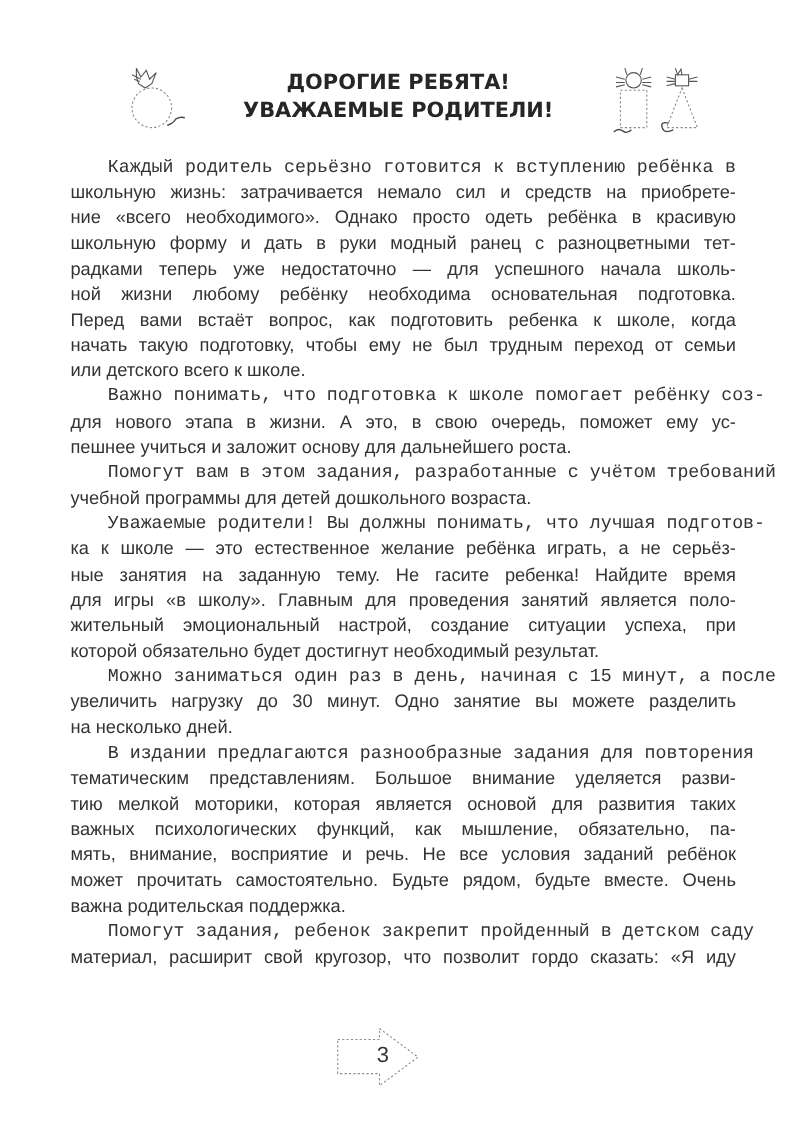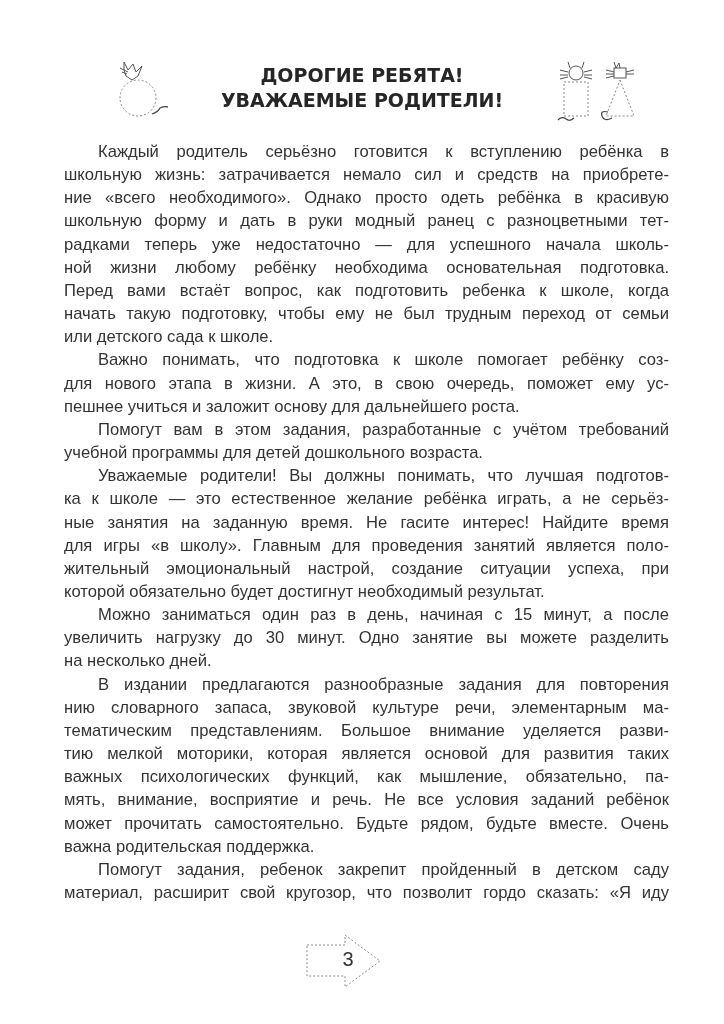--- a/index.html
+++ b/index.html
@@ -63,20 +63,21 @@
       display: block;
       white-space: nowrap;
       text-align: justify;
       text-align-last: justify;
     }
     .line.last {
       text-align-last: left;
     }
     .line.indent {
       padding-left: 34px;
+      font-family: Liberation Mono, monospace;
     }
 
     .footer {
       position: absolute;
       left: 300px;
       top: 932px;
       width: 90px;
       height: 58px;
     }
     .page-number {
@@ -141,52 +142,51 @@
 
     <div class="paragraph">
       <span class="line indent">Каждый родитель серьёзно готовится к вступлению ребёнка в</span>
       <span class="line">школьную жизнь: затрачивается немало сил и средств на приобрете-</span>
       <span class="line">ние «всего необходимого». Однако просто одеть ребёнка в красивую</span>
       <span class="line">школьную форму и дать в руки модный ранец с разноцветными тет-</span>
       <span class="line">радками теперь уже недостаточно — для успешного начала школь-</span>
       <span class="line">ной жизни любому ребёнку необходима основательная подготовка.</span>
       <span class="line">Перед вами встаёт вопрос, как подготовить ребенка к школе, когда</span>
       <span class="line">начать такую подготовку, чтобы ему не был трудным переход от семьи</span>
-      <span class="line last">или детского сада к школе.</span>
+      <span class="line last">или детского всего к школе.</span>
     </div>
 
     <div class="paragraph">
       <span class="line indent">Важно понимать, что подготовка к школе помогает ребёнку соз-</span>
       <span class="line">для нового этапа в жизни. А это, в свою очередь, поможет ему ус-</span>
       <span class="line last">пешнее учиться и заложит основу для дальнейшего роста.</span>
     </div>
 
     <div class="paragraph">
       <span class="line indent">Помогут вам в этом задания, разработанные с учётом требований</span>
       <span class="line last">учебной программы для детей дошкольного возраста.</span>
     </div>
 
     <div class="paragraph">
       <span class="line indent">Уважаемые родители! Вы должны понимать, что лучшая подготов-</span>
       <span class="line">ка к школе — это естественное желание ребёнка играть, а не серьёз-</span>
-      <span class="line">ные занятия на заданную время. Не гасите интерес! Найдите время</span>
+      <span class="line">ные занятия на заданную тему. Не гасите ребенка! Найдите время</span>
       <span class="line">для игры «в школу». Главным для проведения занятий является поло-</span>
       <span class="line">жительный эмоциональный настрой, создание ситуации успеха, при</span>
       <span class="line last">которой обязательно будет достигнут необходимый результат.</span>
     </div>
 
     <div class="paragraph">
       <span class="line indent">Можно заниматься один раз в день, начиная с 15 минут, а после</span>
       <span class="line">увеличить нагрузку до 30 минут. Одно занятие вы можете разделить</span>
       <span class="line last">на несколько дней.</span>
     </div>
 
     <div class="paragraph">
       <span class="line indent">В издании предлагаются разнообразные задания для повторения</span>
-      <span class="line">нию словарного запаса, звуковой культуре речи, элементарным ма-</span>
       <span class="line">тематическим представлениям. Большое внимание уделяется разви-</span>
       <span class="line">тию мелкой моторики, которая является основой для развития таких</span>
       <span class="line">важных психологических функций, как мышление, обязательно, па-</span>
       <span class="line">мять, внимание, восприятие и речь. Не все условия заданий ребёнок</span>
       <span class="line">может прочитать самостоятельно. Будьте рядом, будьте вместе. Очень</span>
       <span class="line last">важна родительская поддержка.</span>
     </div>
 
     <div class="paragraph">
       <span class="line indent">Помогут задания, ребенок закрепит пройденный в детском саду</span>

